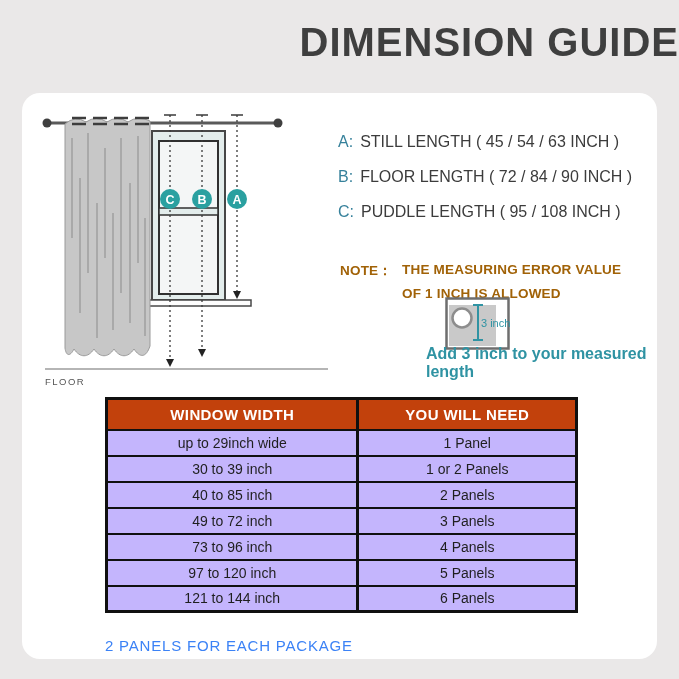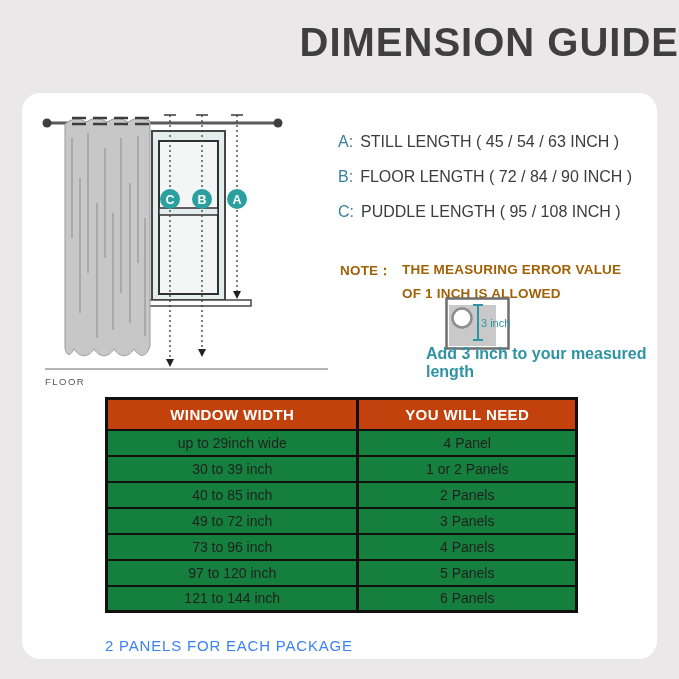--- a/index.html
+++ b/index.html
@@ -47,21 +47,21 @@
     border-collapse:collapse; border:3px solid #101010;
     table-layout:fixed;
   }
   .panel-table col.c1 { width:53.5%; }
   .panel-table th {
     background:#c2410c; color:#ffffff; font-size:15px; font-weight:bold;
     height:31px; border:2px solid #101010; letter-spacing:0.4px;
     text-align:center;
   }
   .panel-table td {
-    background:#15803d; color:#1f1f1f; font-size:14px;
+    background:#c4b5fd; color:#1f1f1f; font-size:14px;
     height:26px; border:2px solid #101010; text-align:center;
   }
   .panel-table th:first-child, .panel-table td:first-child { border-right-width:3px; }
   .footer {
     position:absolute; left:83px; top:544px;
     font-size:15px; color:#3b82f6; letter-spacing:0.8px;
   }
 </style>
 </head>
 <body>
@@ -181,21 +181,21 @@
         </colgroup>
       <thead>
         <tr>
           <th>WINDOW WIDTH</th>
           <th>YOU WILL NEED</th>
         </tr>
       </thead>
       <tbody>
         <tr>
           <td>up to 29inch wide</td>
-          <td>4 Panel</td>
+          <td>1 Panel</td>
         </tr>
         <tr>
           <td>30 to 39 inch</td>
           <td>1 or 2 Panels</td>
         </tr>
         <tr>
           <td>40 to 85 inch</td>
           <td>2 Panels</td>
         </tr>
         <tr>

